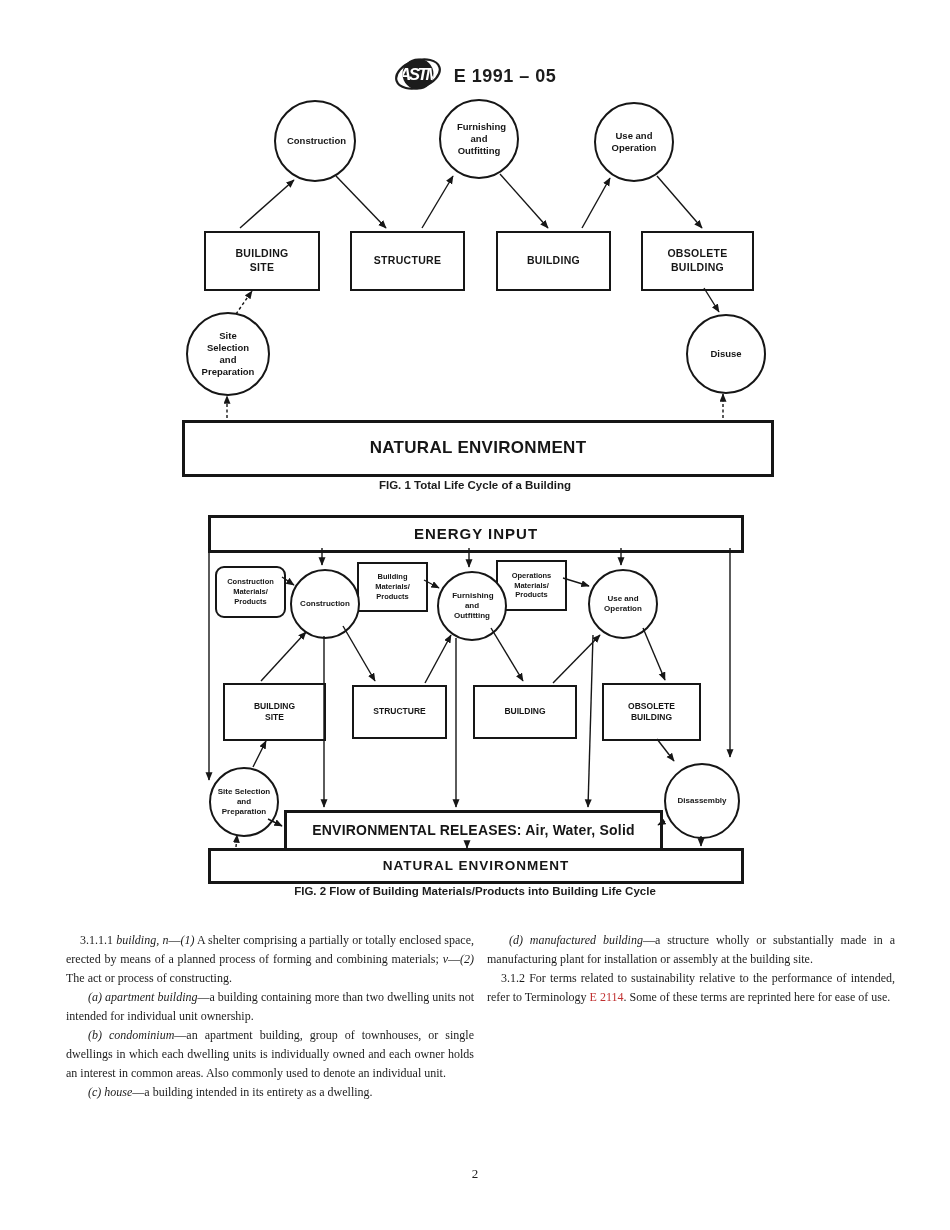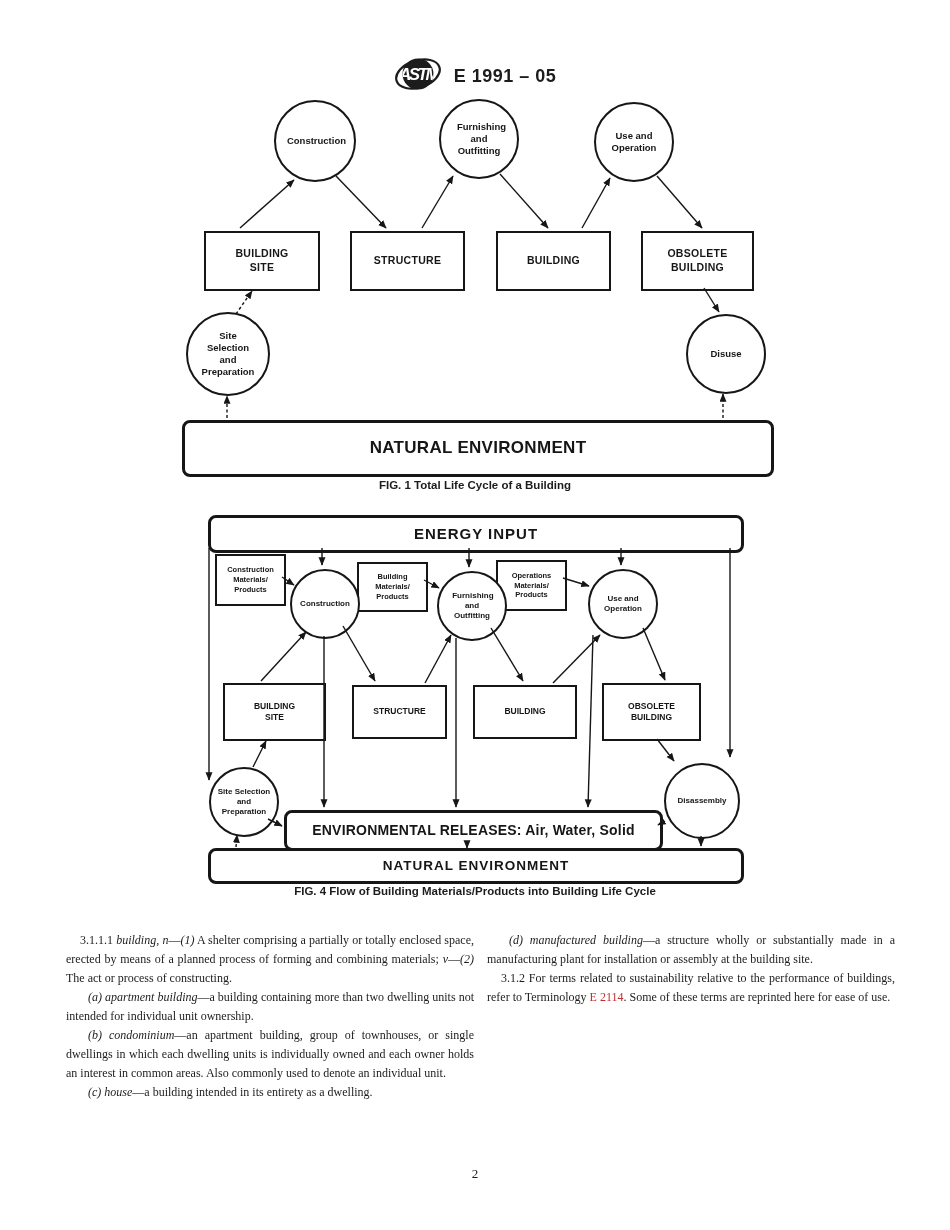--- a/index.html
+++ b/index.html
@@ -16,21 +16,21 @@
   .fig{position:absolute;}
   .fig svg.wires{position:absolute;left:0;top:0;pointer-events:none;}
   .circle-node{position:absolute;border-radius:50%;background:#fff;border:2.5px solid #161616;
        display:flex;align-items:center;justify-content:center;text-align:center;
        font-family:"Liberation Sans",sans-serif;font-weight:bold;color:#161616;}
   .circle-node span{display:inline-block;max-width:72%;line-height:1.25;}
   .box-node{position:absolute;background:#fff;border:2.5px solid #161616;
        display:flex;align-items:center;justify-content:center;text-align:center;
        font-family:"Liberation Sans",sans-serif;font-weight:bold;color:#161616;}
   .box-node span{display:inline-block;max-width:78%;line-height:1.3;}
-  .banner{border-width:3px;letter-spacing:1px;border-radius:8px;}
+  .banner{border-width:3px;letter-spacing:1px;}
   .caption{position:absolute;left:0;width:950px;text-align:center;
        font-family:"Liberation Sans",sans-serif;font-weight:bold;font-size:11.5px;color:#1c1c1c;}
 
   
   #fig1 .circle-node{font-size:9.5px;}
   #fig1 .box-node{font-size:10.5px;letter-spacing:.3px;}
   #fig1 #f1-natenv{font-size:17px;}
   
   #fig2 .circle-node{font-size:8px;border-width:2.5px;}
   #fig2 .box-node{font-size:8.5px;}
@@ -129,21 +129,21 @@
       </g>
     </svg>
   </div>
   <div class="caption" style="top:479px;">FIG. 1 Total Life Cycle of a Building</div>
 
   <div id="fig2" class="fig" style="left:205px;top:510px;width:535px;height:375px;">
     <div class="box-node banner" id="f2-energy" style="left:3px;top:5px;width:530px;height:32px;">
       <span style="max-width:95%">ENERGY INPUT</span>
       </div>
 
-    <div class="box-node mat" style="left:10px;top:44px;width:67px;height:48px;">
+    <div class="box-node mat" style="left:10px;top:56px;width:67px;height:48px;border-radius:9px;">
       <span style="max-width:85%">Construction Materials/ Products</span>
       </div>
     <div class="box-node mat" style="left:152px;top:52px;width:67px;height:46px;">
       <span style="max-width:85%">Building Materials/ Products</span>
       </div>
     <div class="box-node mat" style="left:291px;top:50px;width:67px;height:47px;">
       <span style="max-width:85%">Operations Materials/ Products</span>
       </div>
 
     <div class="circle-node" style="left:85px;top:59px;width:66px;height:66px;">
@@ -210,29 +210,29 @@
         <path d="M48,257 L61,231" marker-end="url(#ah2)"></path>
         <path d="M31,337 L32,325" stroke-dasharray="3,2.5" marker-end="url(#ah2)"></path>
         <path d="M63,309 L77,316" marker-end="url(#ah2)"></path>
         <path d="M452,229 L469,251" marker-end="url(#ah2)"></path>
         <path d="M460,311 L453,315" marker-end="url(#ah2)"></path>
         <path d="M496,326 L496,336" marker-end="url(#ah2)"></path>
         <path d="M262,335 L262,338" marker-end="url(#ah2)"></path>
       </g>
     </svg>
   </div>
-  <div class="caption" style="top:885px;">FIG. 4 Flow of Building Materials/Products into Building Life Cycle</div>
+  <div class="caption" style="top:885px;">FIG. 2 Flow of Building Materials/Products into Building Life Cycle</div>
 
   <div id="cols">
     <div class="col">
         <p class="para p-num"><span>3.1.1.1 </span><span class="it">building, n</span><span>—</span><span class="it">(1)</span><span> A shelter comprising a partially or totally enclosed space, erected by means of a planned process of forming and combining materials; </span><span class="it">v</span><span>—</span><span class="it">(2)</span><span> The act or process of constructing.</span></p>
         <p class="para p-let"><span class="it">(a) apartment building</span><span>—a building containing more than two dwelling units not intended for individual unit ownership.</span></p>
         <p class="para p-let"><span class="it">(b) condominium</span><span>—an apartment building, group of townhouses, or single dwellings in which each dwelling units is individually owned and each owner holds an interest in common areas. Also commonly used to denote an individual unit.</span></p>
         <p class="para p-let"><span class="it">(c) house</span><span>—a building intended in its entirety as a dwelling.</span></p>
       </div>
     <div class="col">
         <p class="para p-let"><span class="it">(d) manufactured building</span><span>—a structure wholly or substantially made in a manufacturing plant for installation or assembly at the building site.</span></p>
-        <p class="para p-num"><span>3.1.2 For terms related to sustainability relative to the performance of buildings, refer to Terminology </span><span class="ref">E 2114</span><span>. Some of these terms are reprinted here for ease of use.</span></p>
+        <p class="para p-num"><span>3.1.2 For terms related to sustainability relative to the performance of intended, refer to Terminology </span><span class="ref">E 2114</span><span>. Some of these terms are reprinted here for ease of use.</span></p>
       </div>
   </div>
 
   <div id="pagenum">2</div>
 </div>
 
 </body></html>

